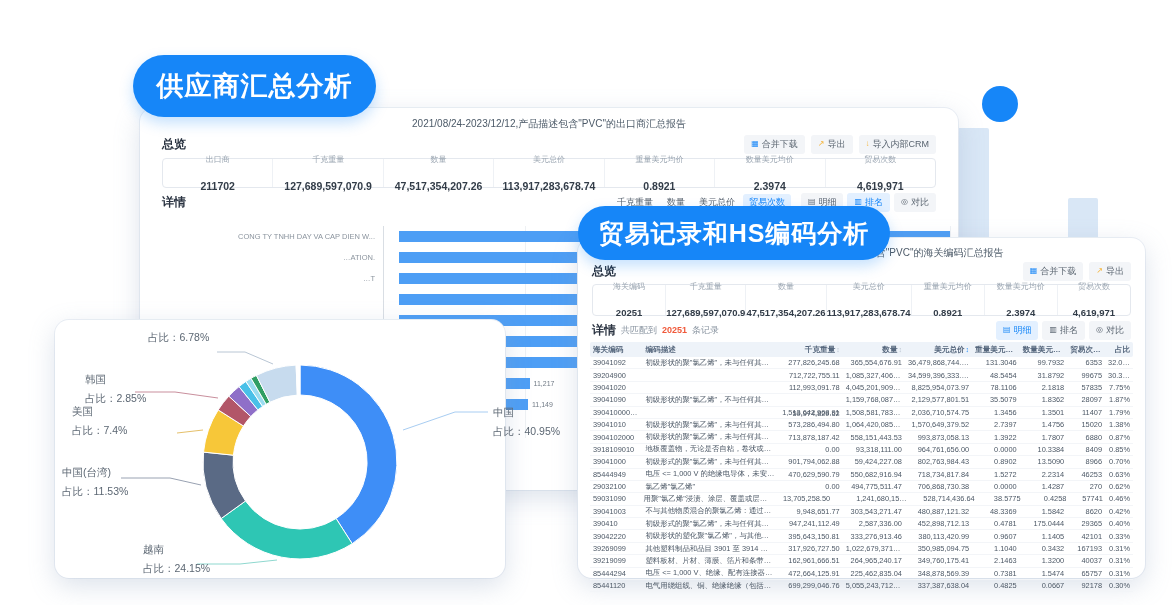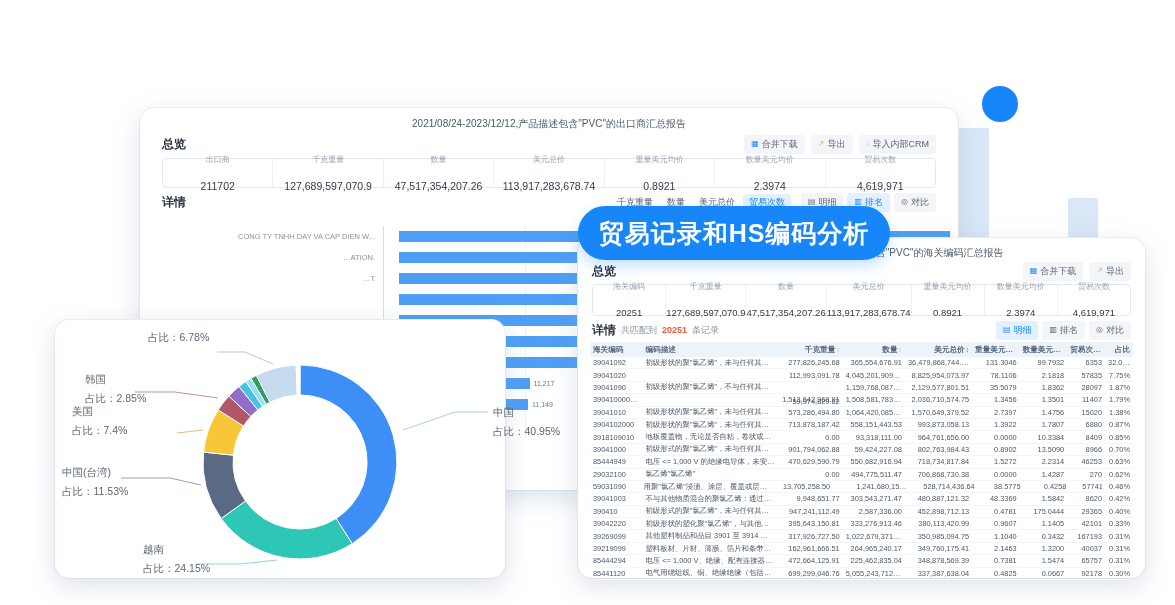--- a/index.html
+++ b/index.html
@@ -33,21 +33,21 @@
   .metric{display:flex;gap:2px;align-items:center;}
   .metric .tbtn{background:transparent;padding:2px 6px;}
   .metric .tbtn.active{background:#e3f0ff;}
   .views{display:flex;gap:4px;margin-left:10px;align-items:center;}
   .ic{font-size:8px;line-height:1;}
 
   .stats{display:flex;margin:6px 22px 0 22px;height:28px;border:1px solid #e4e8ee;border-radius:4px;align-items:stretch;}
   .stat-cell{flex:1;display:flex;flex-direction:column;justify-content:center;align-items:center;border-left:1px solid #eef1f5;}
   .stat-cell:first-child{border-left:none;}
   .stat-label{font-size:8px;color:#9aa5b1;line-height:9px;}
-  .stat-value{font-size:10.5px;color:#323c48;font-weight:400;line-height:12px;margin-top:16px;}
+  .stat-value{font-size:10.5px;color:#323c48;font-weight:700;line-height:12px;margin-top:16px;}
   #trade-panel .stat-value{font-size:9.5px;}
   #trade-panel .stats{margin:5px 14px 0 14px;height:30px;}
   #trade-panel .sec-row{margin:4px 14px 0 14px;}
   #trade-panel .report-title{padding-top:9px;}
 
   
   .chart-wrap{position:relative;margin:16px 4px 0 0;height:212px;}
   .chart-grid{position:absolute;left:243px;right:4px;top:0;bottom:0;}
   .gline{position:absolute;top:0;bottom:0;width:1px;background:#eef1f4;}
   .gline.axis{background:#d9dee4;}
@@ -316,20 +316,31 @@
         <div class="t-row">
           <div class="t-cell" style="width: 9.5%; text-align: left;">39041092</div>
           <div class="t-cell" style="width: 26.5%; text-align: left;">初级形状的聚"氯乙烯"，未与任何其他物质混合：其他：粉末</div>
           <div class="t-cell" style="width: 12%; text-align: right;">277,826,245.68</div>
           <div class="t-cell" style="width: 11.5%; text-align: right;">365,554,676.91</div>
           <div class="t-cell" style="width: 12.5%; text-align: right;">36,479,868,744.44</div>
           <div class="t-cell" style="width: 8.5%; text-align: right;">131.3046</div>
           <div class="t-cell" style="width: 8.5%; text-align: right;">99.7932</div>
           <div class="t-cell" style="width: 6.5%; text-align: right;">6353</div>
           <div class="t-cell" style="width: 4.5%; text-align: right;">32.02%</div>
+        </div>
+        <div class="t-row">
+          <div class="t-cell" style="width: 9.5%; text-align: left;">39204900</div>
+          <div class="t-cell" style="width: 26.5%; text-align: left;"></div>
+          <div class="t-cell" style="width: 12%; text-align: right;">712,722,755.11</div>
+          <div class="t-cell" style="width: 11.5%; text-align: right;">1,085,327,406.42</div>
+          <div class="t-cell" style="width: 12.5%; text-align: right;">34,599,396,333.19</div>
+          <div class="t-cell" style="width: 8.5%; text-align: right;">48.5454</div>
+          <div class="t-cell" style="width: 8.5%; text-align: right;">31.8792</div>
+          <div class="t-cell" style="width: 6.5%; text-align: right;">99675</div>
+          <div class="t-cell" style="width: 4.5%; text-align: right;">30.37%</div>
         </div>
         <div class="t-row">
           <div class="t-cell" style="width: 9.5%; text-align: left;">39041020</div>
           <div class="t-cell" style="width: 26.5%; text-align: left;"></div>
           <div class="t-cell" style="width: 12%; text-align: right;">112,993,091.78</div>
           <div class="t-cell" style="width: 11.5%; text-align: right;">4,045,201,909.96</div>
           <div class="t-cell" style="width: 12.5%; text-align: right;">8,825,954,073.97</div>
           <div class="t-cell" style="width: 8.5%; text-align: right;">78.1106</div>
           <div class="t-cell" style="width: 8.5%; text-align: right;">2.1818</div>
           <div class="t-cell" style="width: 6.5%; text-align: right;">57835</div>
@@ -555,15 +566,16 @@
     <div class="o-label" style="left:88px;top:220px;">
       <div>越南</div>
       <div>占比：24.15%</div>
     </div>
     <div class="o-label" style="left:438px;top:83px;">
       <div>中国</div>
       <div>占比：40.95%</div>
     </div>
   </div>
 
+  <div class="pill" id="pill-supplier">供应商汇总分析</div>
   <div class="pill" id="pill-trade">贸易记录和HS编码分析</div>
 
 </div>
 
 </body></html>

